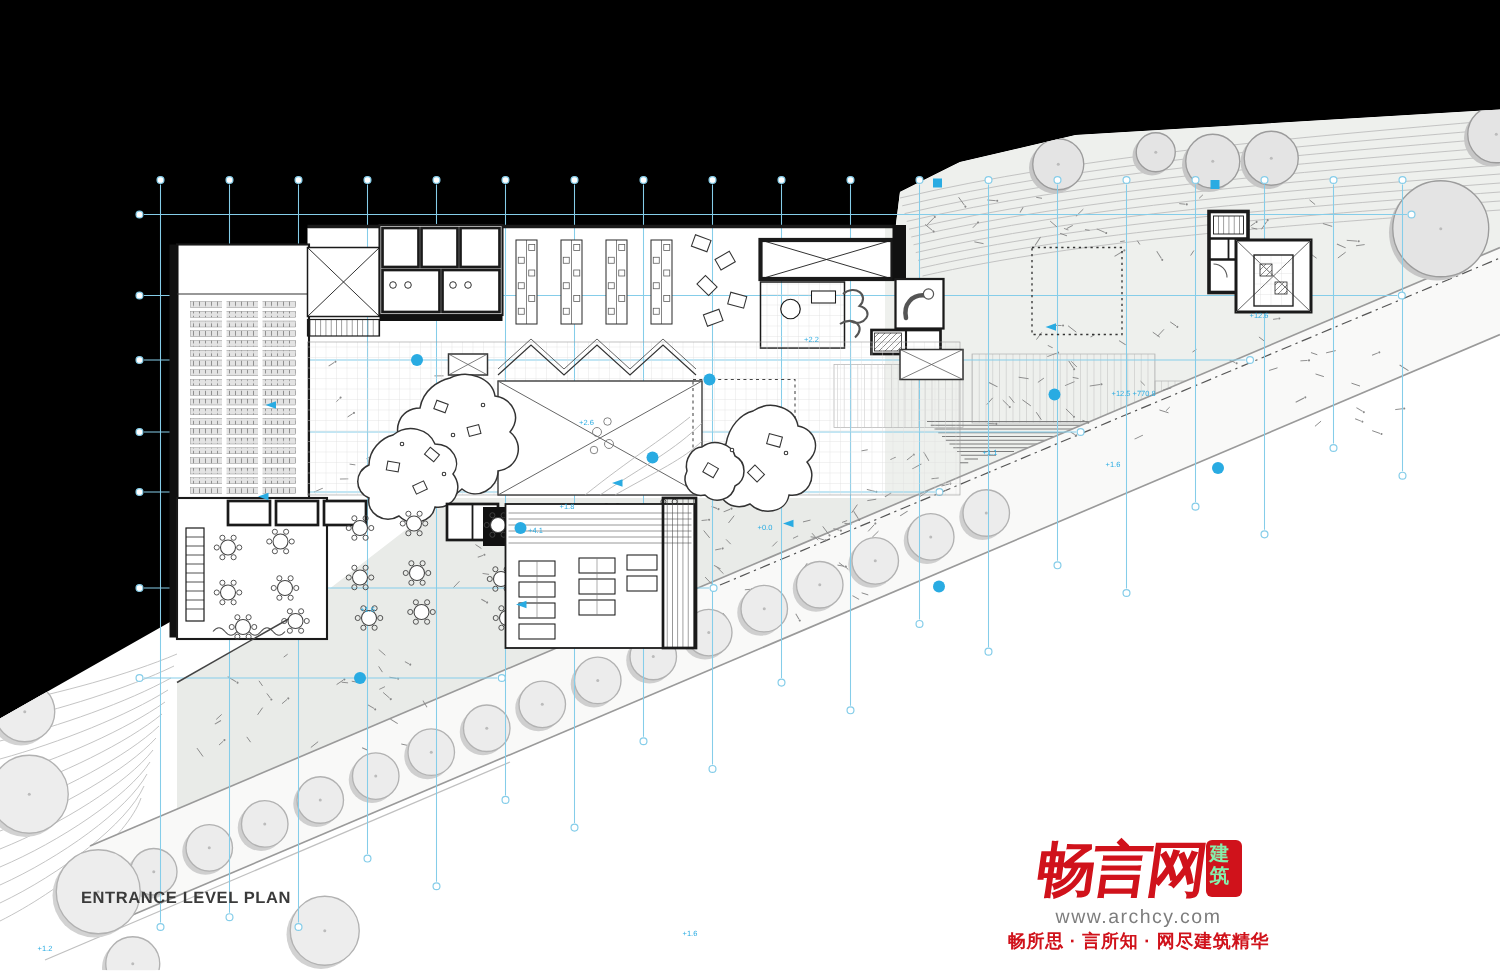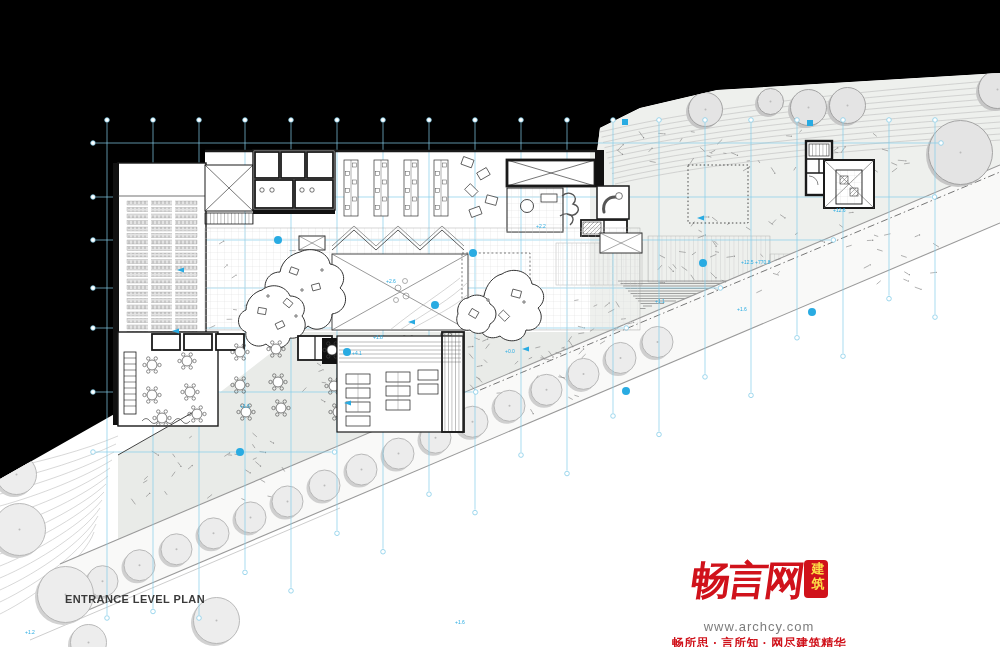--- a/index.html
+++ b/index.html
@@ -1,28 +1,28 @@
 <!DOCTYPE html>
 <html><head>
 <meta charset="utf-8">
 <style>
   html,body{margin:0;padding:0;background:#ffffff;}
   .stage{position:relative;width:1000px;height:647px;background:#fff;overflow:hidden;
          font-family:"Liberation Sans",sans-serif;}
   .stage svg{position:absolute;left:0;top:0;}
-  .plan-title{position:absolute;left:65px;top:593px;font-size:11px;font-weight:bold;
+  .plan-title{position:absolute;left:54px;top:593px;font-size:11px;font-weight:bold;
               color:#3a3a3a;letter-spacing:.4px;}
   .logo{position:absolute;left:664px;top:560px;width:190px;text-align:center;line-height:1;}
   .logo-row{display:flex;align-items:flex-start;justify-content:center;gap:2px;}
   .logo-zh{font-size:40px;font-weight:bold;color:#d0121b;transform:skewX(-8deg);
            letter-spacing:-3px;white-space:nowrap;}
-  .logo-seal{display:inline-block;width:18px;min-height:34px;background:#d0121b;color:#fde047;
+  .logo-seal{display:inline-block;width:18px;min-height:34px;background:#d0121b;color:#86efac;
              font-size:13px;font-weight:bold;border-radius:4px;padding:2px 3px;
-             word-break:break-all;line-height:1.15;text-align:right;}
-  .logo-url{margin-top:20px;font-size:13px;color:#7d7d7d;letter-spacing:1px;}
+             word-break:break-all;line-height:1.15;text-align:left;}
+  .logo-url{margin-top:4px;font-size:13px;color:#7d7d7d;letter-spacing:1px;}
   .logo-tagline{margin-top:4px;font-size:12px;font-weight:bold;color:#d0121b;letter-spacing:.5px;
                 white-space:nowrap;text-align:center;}
 </style>
 </head>
 <body>
 
 <div class="stage">
 
 <svg id="plan-svg" width="1000" height="647" viewBox="0 0 1000 647">
   <defs>

